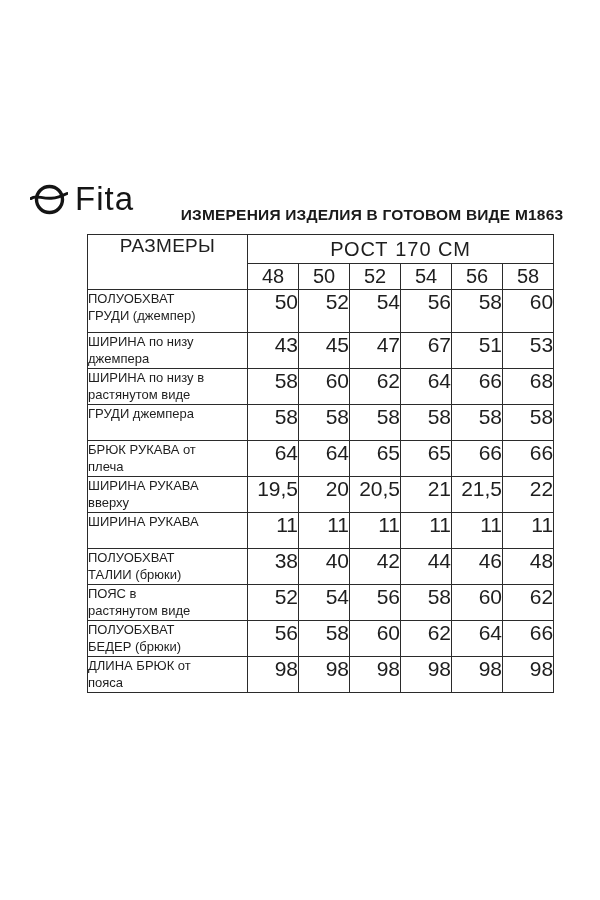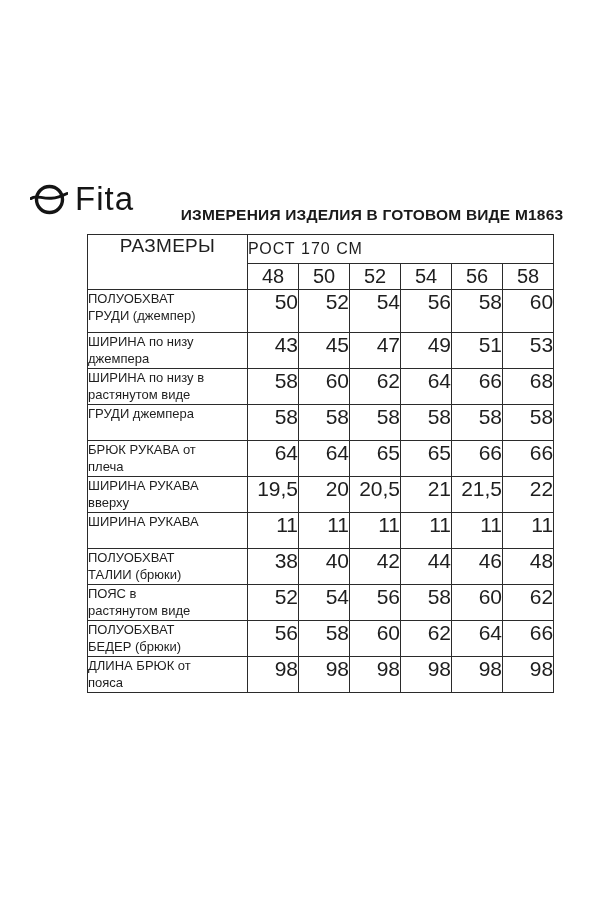--- a/index.html
+++ b/index.html
@@ -44,21 +44,21 @@
     padding:0;
     font-weight:400;
     color:#1e1e1e;
   }
   .corner{
     font-size:19px;font-weight:700;
     text-align:center;vertical-align:top;
     padding-top:5px;letter-spacing:0.3px;
   }
   .rost{
-    font-size:16px;text-align:left;
+    font-size:20px;text-align:center;
     vertical-align:middle;height:28px;
     letter-spacing:1px;
   }
   .size-h{
     font-size:20px;text-align:center;
     vertical-align:middle;height:25px;
   }
   tbody tr{height:36px;}
   tbody tr.tall{height:43px;}
   .lbl{
@@ -124,21 +124,21 @@
         <td class="val">56</td>
         <td class="val">58</td>
         <td class="val">60</td>
       </tr>
       <tr>
         <td class="lbl">ШИРИНА по низу
 джемпера</td>
         <td class="val">43</td>
         <td class="val">45</td>
         <td class="val">47</td>
-        <td class="val">49</td>
+        <td class="val">67</td>
         <td class="val">51</td>
         <td class="val">53</td>
       </tr>
       <tr>
         <td class="lbl">ШИРИНА по низу в
 растянутом виде</td>
         <td class="val">58</td>
         <td class="val">60</td>
         <td class="val">62</td>
         <td class="val">64</td>

